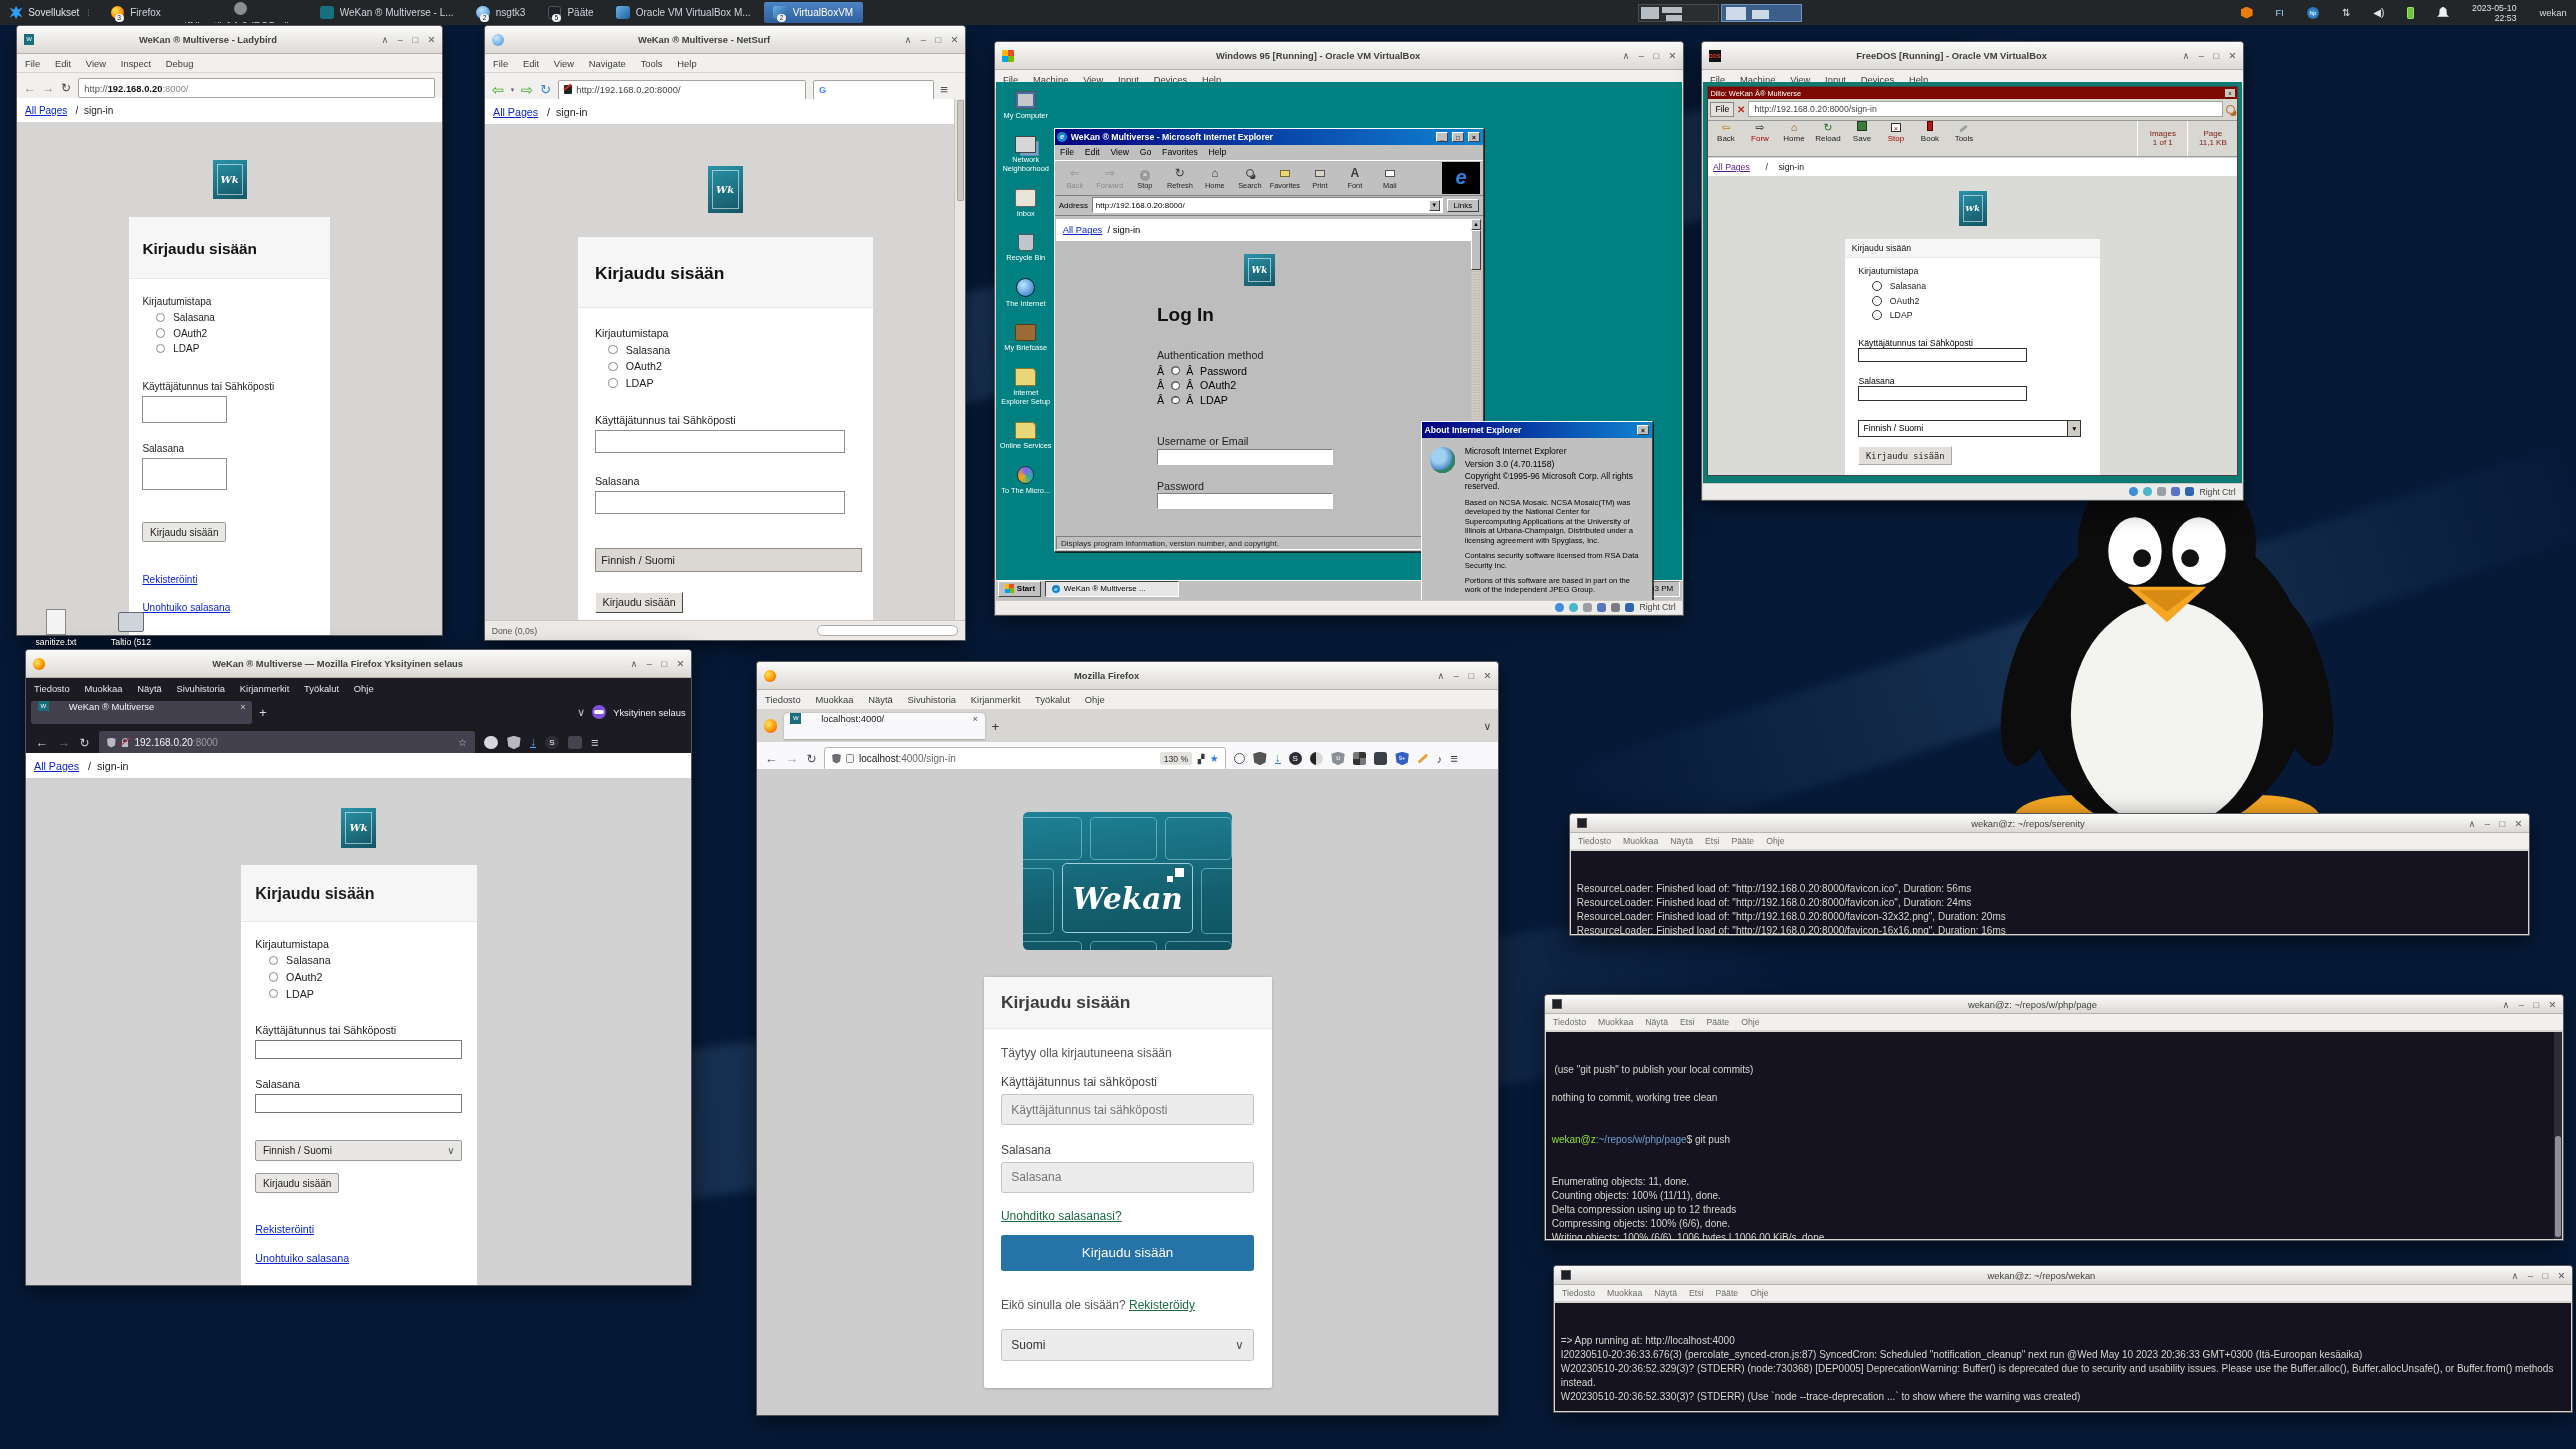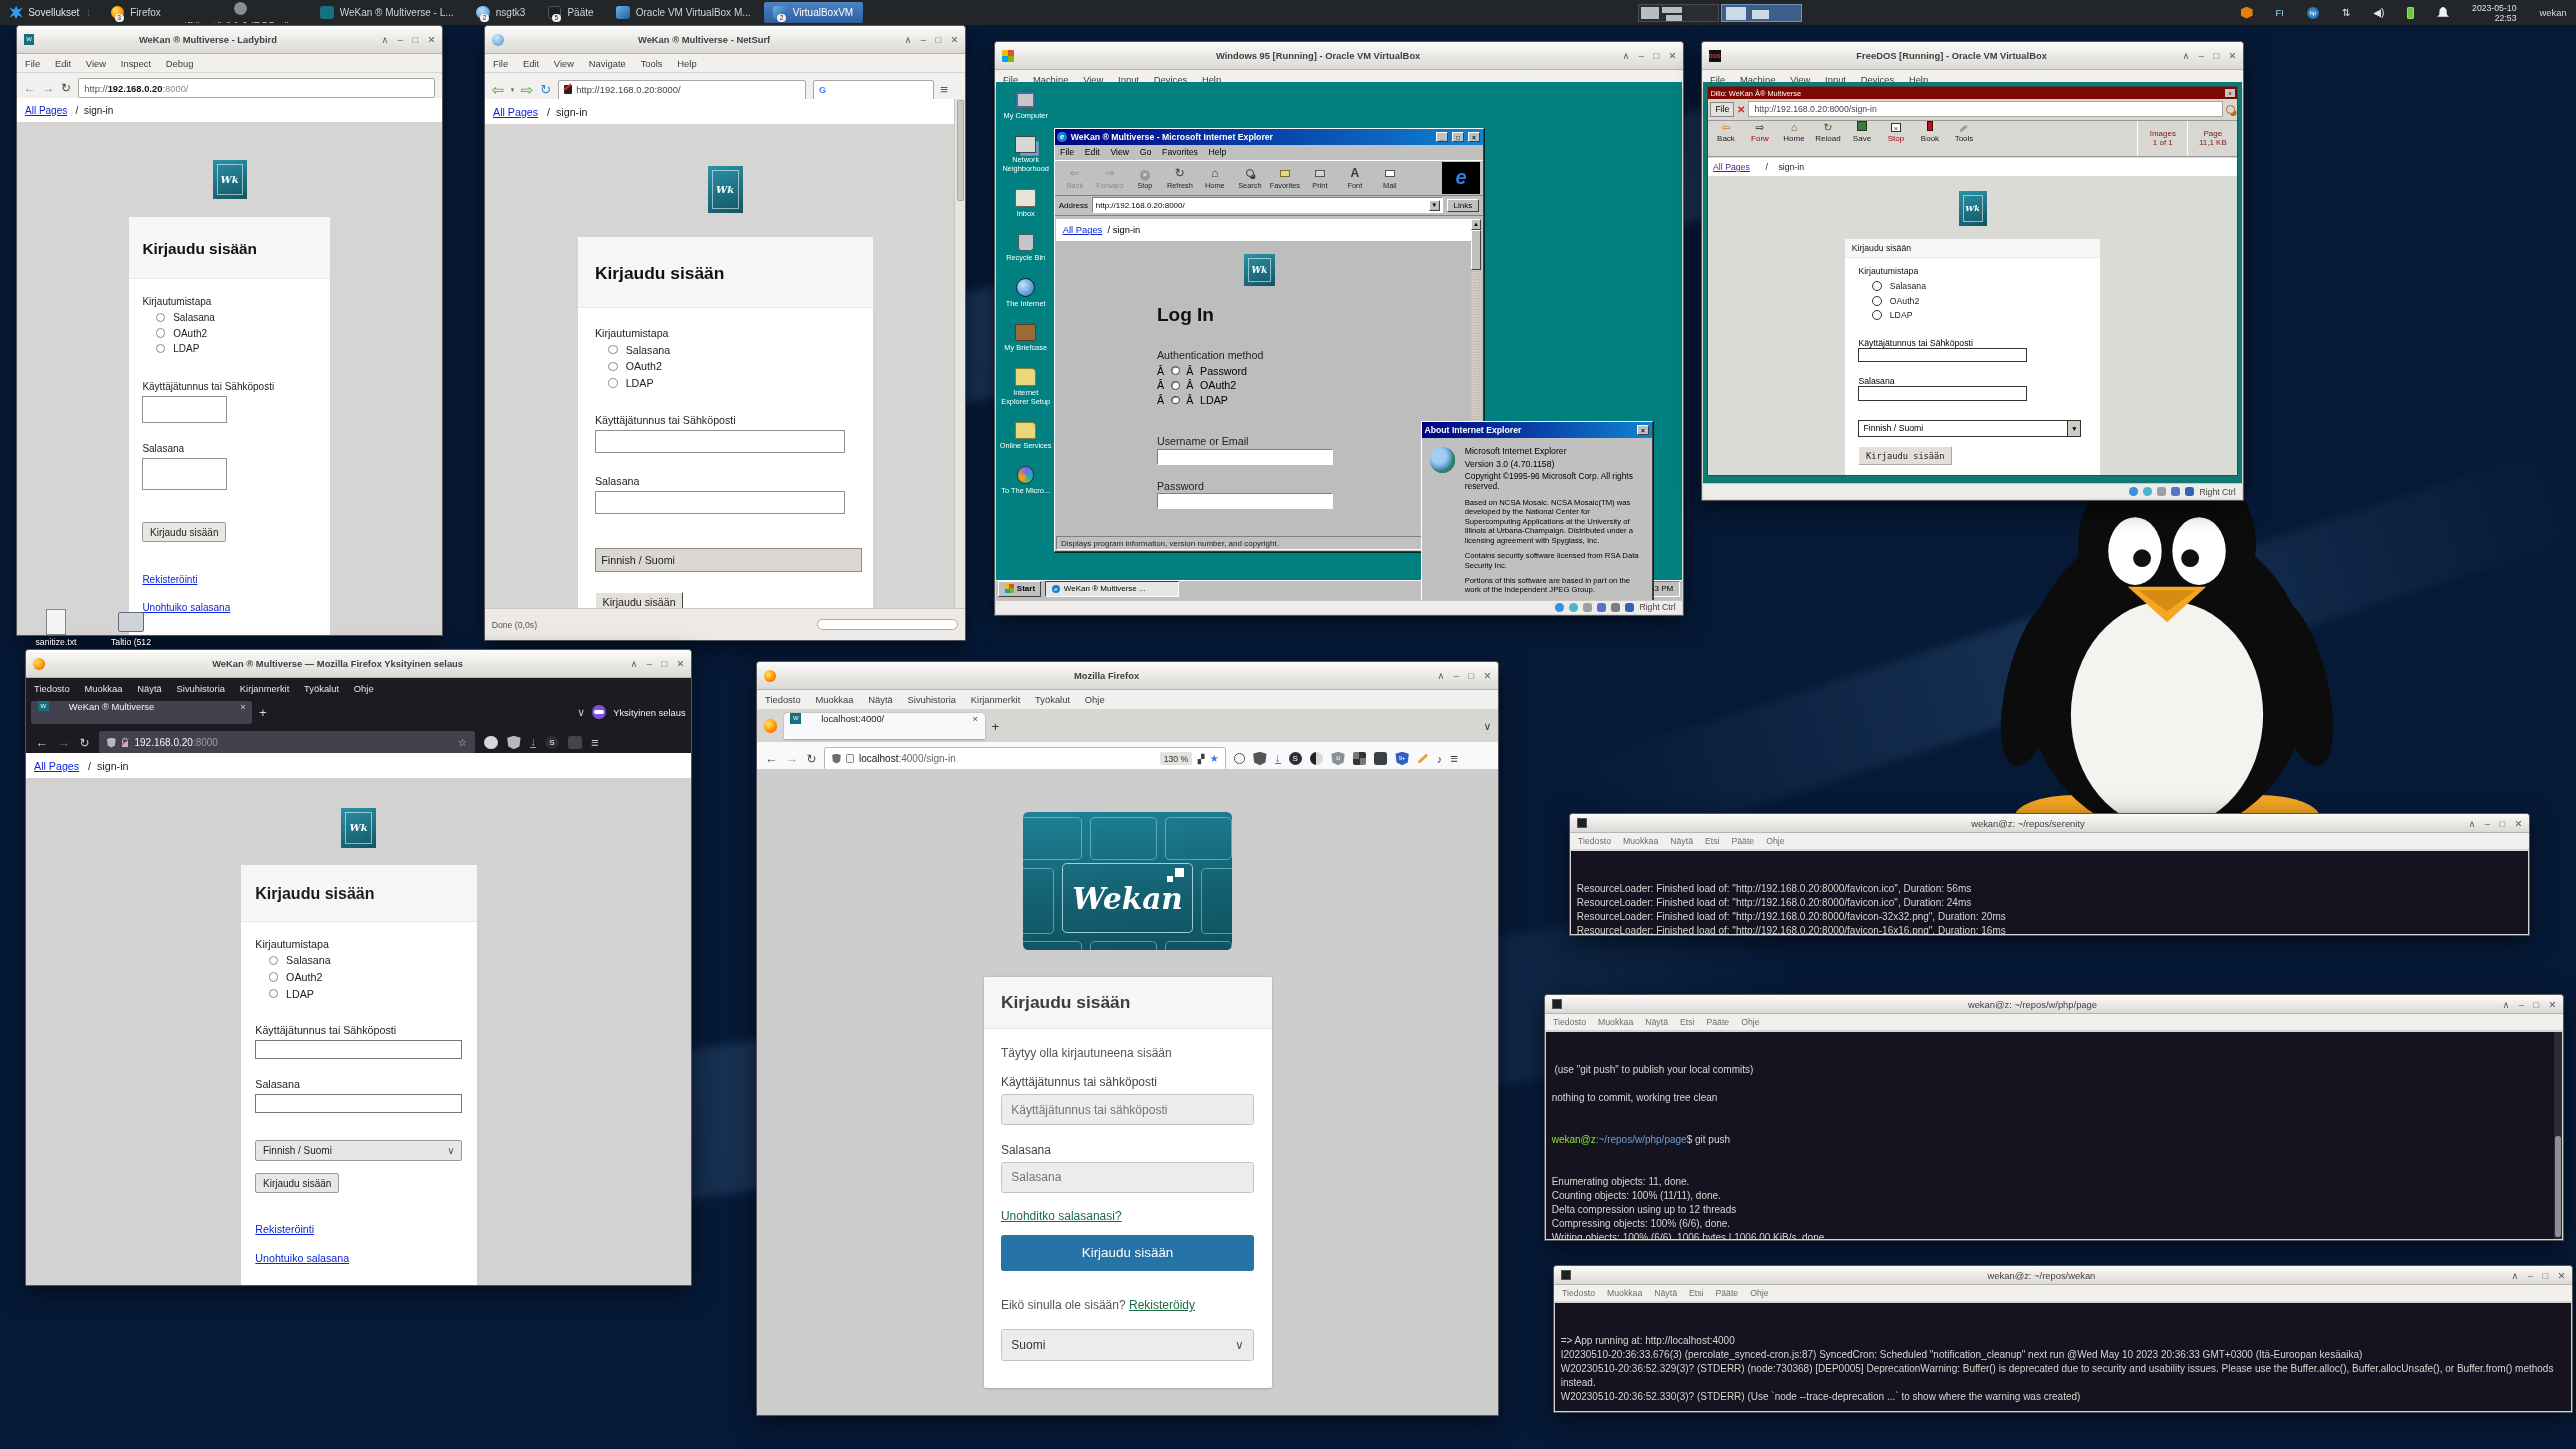--- a/index.html
+++ b/index.html
@@ -327,21 +327,21 @@
           <input class="tinput" style="width: 250px; height: 23px; margin-top: 4px;">
           <div style="margin-top:34px;width:267px;height:24px;background:#dbd8d4;border:0.7px solid #8f8b86;display:flex;align-items:center;padding:0 5.4px;font-size:10.7px;color:#222;">
             <span>Finnish / Suomi</span>
           </div>
           <div style="margin-top:20px;"><span class="gbtn" style="font-size:10.7px;border-width:1.3px;border-style:outset;border-color:#fff #9a9a9a #9a9a9a #fff;background:#e4e1dd;">Kirjaudu sisään</span></div>
           
           
         </div>
       </div>
     </div>
-    <div style="position:absolute;left:0;right:0;bottom:0;height:32px;background:#ece9e6;border-top:0.7px solid #c9c5c0;display:flex;align-items:center;padding:0 6.7px;font-size:8.7px;color:#555;">
+    <div style="position:absolute;left:0;right:0;bottom:0;height:20px;background:#ece9e6;border-top:0.7px solid #c9c5c0;display:flex;align-items:center;padding:0 6.7px;font-size:8.7px;color:#555;">
       <span>Done (0,0s)</span>
       <span style="margin-left:auto;width:141px;height:10.7px;background:#fff;border:0.7px solid #aaa;border-radius:5.4px;"></span>
     </div>
   </div>
 
   <div class="gwin" style="left:994px;top:41px;width:690px;height:575px;">
     <div class="gtitle">
       <span style="width:12px;height:12px;background:conic-gradient(#e34f26 0 25%,#7fba00 0 50%,#00a4ef 0 75%,#ffb900 0);border-radius:1.3px;"></span>
       <span class="t">Windows 95 [Running] - Oracle VM VirtualBox</span>
       <span class="wbtns">

